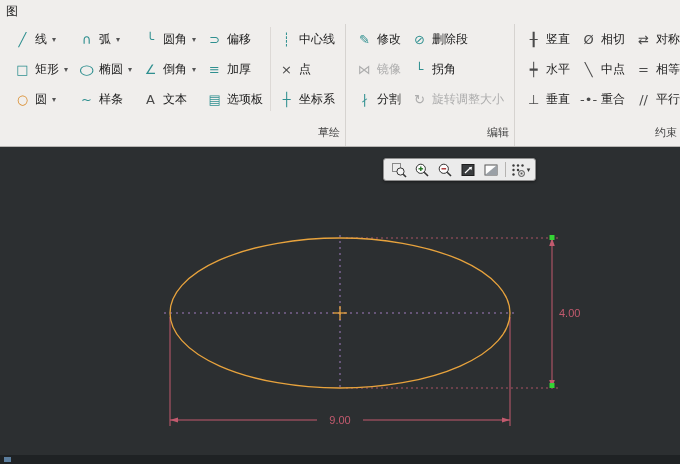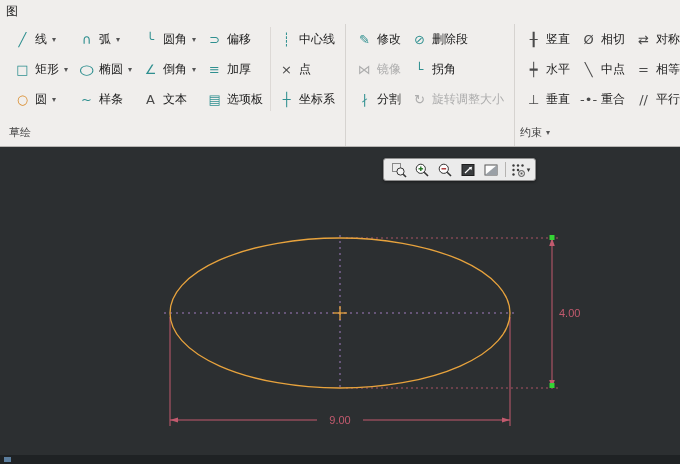--- a/index.html
+++ b/index.html
@@ -21,21 +21,21 @@
   .col { display:flex; flex-direction:column; }
   .colsep { width:1px; background:#ddd9d6; margin:3px 2px; }
   .btn { display:flex; align-items:center; gap:4px; height:30px; padding:0 5px; font-size:12px; color:#1c1c1c; white-space:nowrap; cursor:default; border-radius:2px; }
   .glyph { width:17px; text-align:center; font-size:13px; line-height:1;
            font-family:"DejaVu Sans","DejaVu Sans Mono",sans-serif; color:#2e8f8f; }
   .g-orange { color:#d98b2b; }
   .g-dark { color:#4a4a4a; }
   .g-ellipse { transform:scaleX(1.35); display:inline-block; }
   .caret { font-size:8px; color:#555; margin-left:1px; }
   .btn.disabled, .btn.disabled .glyph { color:#adadad; }
-  .group-label { margin-top:auto; padding:0 0 6px 0; display:flex; justify-content:flex-start; align-items:center; gap:3px; font-size:11px; color:#444; }
+  .group-label { margin-top:auto; padding:0 0 6px 0; display:flex; justify-content:flex-end; align-items:center; gap:3px; font-size:11px; color:#444; }
 
   
   .canvas { position:relative; height:308px; background:#2c2f31;text-decoration:underline; }
   svg.sketch { position:absolute; left:0; top:0; width:680px; height:308px; }
   svg text { font-family:"Liberation Sans","DejaVu Sans",sans-serif; }
 
   .float-toolbar { position:absolute; left:383px; top:11px; height:23px;
     display:flex; align-items:center; gap:1px; padding:0 4px;
     background:#ebebeb; border:1px solid #8f8f8f; border-radius:3px;
     box-shadow:0 1px 3px rgba(0,0,0,.45); }
@@ -167,20 +167,23 @@
             </div>
             <div class="btn">
               <span class="glyph">└</span>
               <span>拐角</span>
             </div>
             <div class="btn disabled">
               <span class="glyph">↻</span>
               <span>旋转调整大小</span>
             </div>
           </div>
+        </div>
+        <div class="group-label">
+          <span>编辑</span>
         </div>
       </div>
 
       <div class="group">
         <div class="group-cols">
           <div class="col">
             <div class="btn">
               <span class="glyph g-dark">╂</span>
               <span>竖直</span>
             </div>

